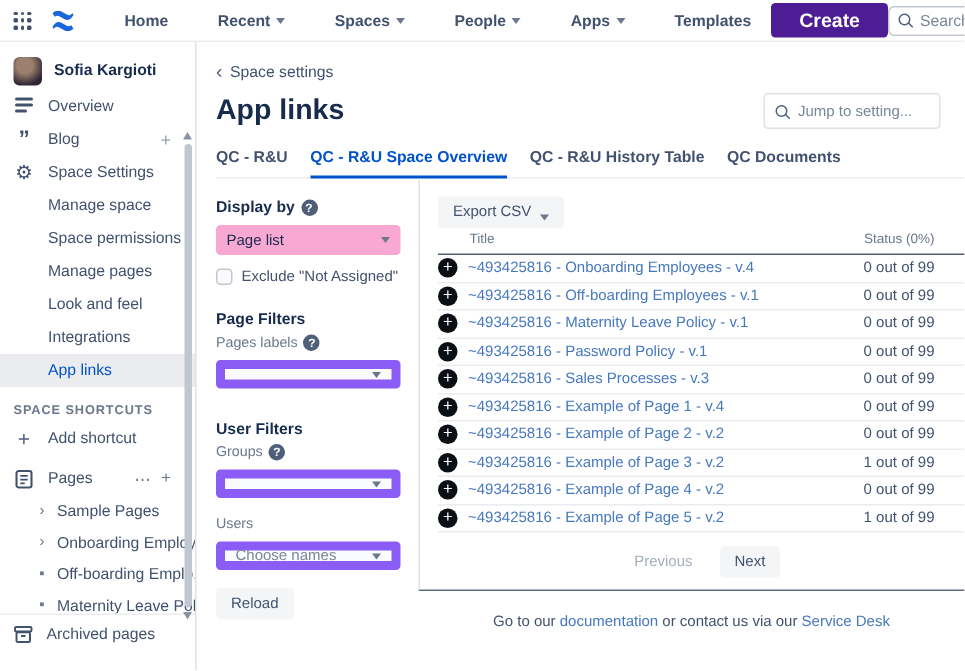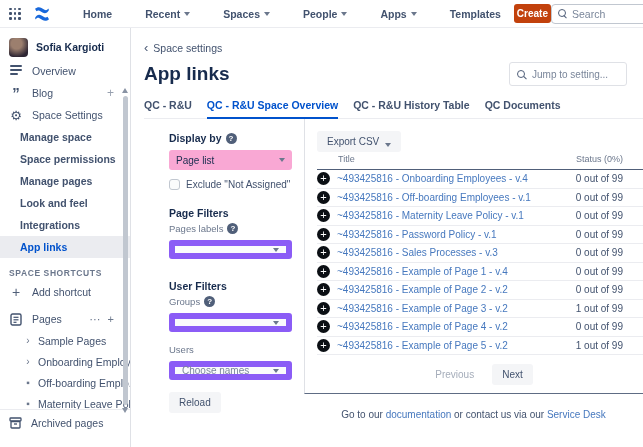--- a/index.html
+++ b/index.html
@@ -9,39 +9,39 @@
     font-size:11px; color:#172B4D; background:#fff;
   }
   
   .topbar { height:28px; display:flex; align-items:center; padding:0 9px; border-bottom:1px solid #EBECF0; }
   .topbar-left { display:flex; align-items:center; gap:13px; flex:1; }
   .grid-icon { width:12px; height:12px; display:grid; grid-template-columns:repeat(3,1fr); gap:2px; cursor:pointer; }
   .grid-icon i { background:#42526E; border-radius:1px; }
   .conf-logo { width:16px; height:14px; }
   .nav-item { color:#42526E; font-size:10.5px; font-weight:bold; display:flex; align-items:center; gap:4px; cursor:pointer; white-space:nowrap;padding-left:20px; }
   .chev-down { width:0; height:0; border-left:3px solid transparent; border-right:3px solid transparent; border-top:4px solid #6B778C; }
-  .create-btn { background:#c2410c; color:#fff; border:none; border-radius:3px; padding:4px 3px; font-size:10px; font-weight:bold; cursor:pointer; }
+  .create-btn { background:#4c1d95; color:#fff; border:none; border-radius:3px; padding:4px 19px; font-size:13px; font-weight:bold; cursor:pointer; }
   .topbar-right { display:flex; align-items:center; gap:11px; }
   .search-box { width:104px; height:20px; border:1px solid #C1C7D0; border-radius:4px; display:flex; align-items:center; gap:5px; padding:0 6px; background:#fff; }
   .search-box input { border:none; outline:none; width:70px; font-size:10.5px; color:#42526E; font-family:inherit; background:transparent; }
   .search-box input::placeholder { color:#7A869A; }
   .round-help { width:14px; height:14px; border-radius:50%; background:#344563; color:#fff; font-size:9px; font-weight:bold; display:flex; align-items:center; justify-content:center; }
   .gear-glyph { font-size:14px; color:#344563; line-height:1; }
   .avatar-sm { width:17px; height:17px; border-radius:50%; background:radial-gradient(circle at 35% 30%, #8a6f63 0 35%, #273049 70%); border:1px solid #DFE1E6; }
 
   
   .shell { display:flex; height:419px; }
 
   
   .sidebar { width:131px; border-right:1px solid #DFE1E6; position:relative; padding-top:6px; background:#fff; flex:none; }
   .user-row { display:flex; align-items:center; gap:8px; height:26px; padding-left:9px; font-weight:bold; font-size:10.5px; color:#172B4D; }
   .avatar-sq { width:19px; height:19px; border-radius:4px; background:radial-gradient(circle at 40% 30%, #9c7f6e 0 30%, #2e2633 75%); flex:none; }
   .side-item { height:22px; display:flex; align-items:center; gap:9px; padding-left:9px; color:#42526E; font-size:10.5px; cursor:pointer; white-space:nowrap; }
   .side-item .sicon { width:14px; text-align:center; color:#42526E; flex:none; }
-  .side-sub { padding-left:20px;font-weight:bold; }
+  .side-sub { padding-left:32px; }
   .side-item.active { background:#EBECF0; color:#0052CC; }
   .sec-label { margin-top:5px; padding:5px 0 3px 9px; font-size:8.5px; font-weight:bold; letter-spacing:.6px; color:#6B778C; }
   .tree-item { height:21px; display:flex; align-items:center; gap:6px; padding-left:24px; color:#42526E; font-size:10.5px; cursor:pointer; white-space:nowrap; overflow:hidden; }
   .tree-marker { width:8px; color:#6B778C; font-size:10px; flex:none; text-align:center; }
   .tree-item.faded { opacity:.3; }
   .pages-row { margin-top:5px; padding-right:16px; }
   .pages-actions { margin-left:auto; display:flex; gap:7px; color:#6B778C; font-size:11px; }
   .plus-faint { margin-left:auto; margin-right:16px; color:#97A0AF; font-size:12px; }
   .archived-row { position:absolute; bottom:12px; left:0; right:0; height:26px; display:flex; align-items:center; gap:9px; padding-left:9px; border-top:1px solid #EBECF0; background:#fff; color:#42526E; font-size:10.5px; cursor:pointer; }
   .side-scroll { position:absolute; right:1px; top:60px; bottom:34px; width:7px; }
@@ -64,21 +64,21 @@
   .jump-box input { border:none; outline:none; width:85px; font-size:10px; font-family:inherit; color:#42526E; }
   .jump-box input::placeholder { color:#7A869A; }
   .mag { width:9px; height:9px; position:relative; flex:none; }
   .mag::before { content:""; position:absolute; width:6px; height:6px; border:1.4px solid #505F79; border-radius:50%; left:0; top:0; }
   .mag::after { content:""; position:absolute; width:3.5px; height:1.4px; background:#505F79; transform:rotate(45deg); right:0; bottom:0.5px; }
   .tabs { margin-top:13px; display:flex; gap:15px; border-bottom:1px solid #EBECF0; padding-right:16px; }
   .tab { padding-bottom:6px; font-size:10.5px; font-weight:bold; color:#42526E; cursor:pointer; white-space:nowrap; }
   .tab.active { color:#0052CC; border-bottom:2px solid #0052CC; margin-bottom:-1px; }
 
   .content { display:flex; flex:1; }
-  .filters { width:135px; flex:none; padding:13px 12px 0 0;margin-left:25px; }
+  .filters { width:135px; flex:none; padding:13px 12px 0 0; }
   .f-head { display:flex; align-items:center; gap:4px; font-weight:bold; font-size:10.5px; color:#172B4D; }
   .qicon { width:11px; height:11px; border-radius:50%; background:#505F79; color:#fff; font-size:8px; font-weight:bold; display:inline-flex; align-items:center; justify-content:center; flex:none; }
   .select { margin-top:6px; height:20px; background:#f9a8d4; border-radius:3px; display:flex; align-items:center; justify-content:space-between; padding:0 7px; font-size:10px; color:#172B4D; cursor:pointer; }
   .select.empty { background:#FAFBFC; border:6px solid #8b5cf6; height:19px; }
   .select .ph { color:#7A869A; }
   .chk-row { margin-top:9px; display:flex; align-items:center; gap:6px; color:#42526E; font-size:10px; }
   .chk { width:11px; height:11px; border:1px solid #C1C7D0; border-radius:3px; background:#FAFBFC; flex:none; cursor:pointer; }
   .f-sub { margin-top:4px; display:flex; align-items:center; gap:4px; font-size:9.5px; color:#6B778C; }
   .gap18 { margin-top:17px; } .gap22 { margin-top:21px; }
   .btn { display:inline-block; background:#F4F5F7; border:none; border-radius:3px; padding:5px 10px; color:#42526E; font-size:10px; font-family:inherit; cursor:pointer; }

